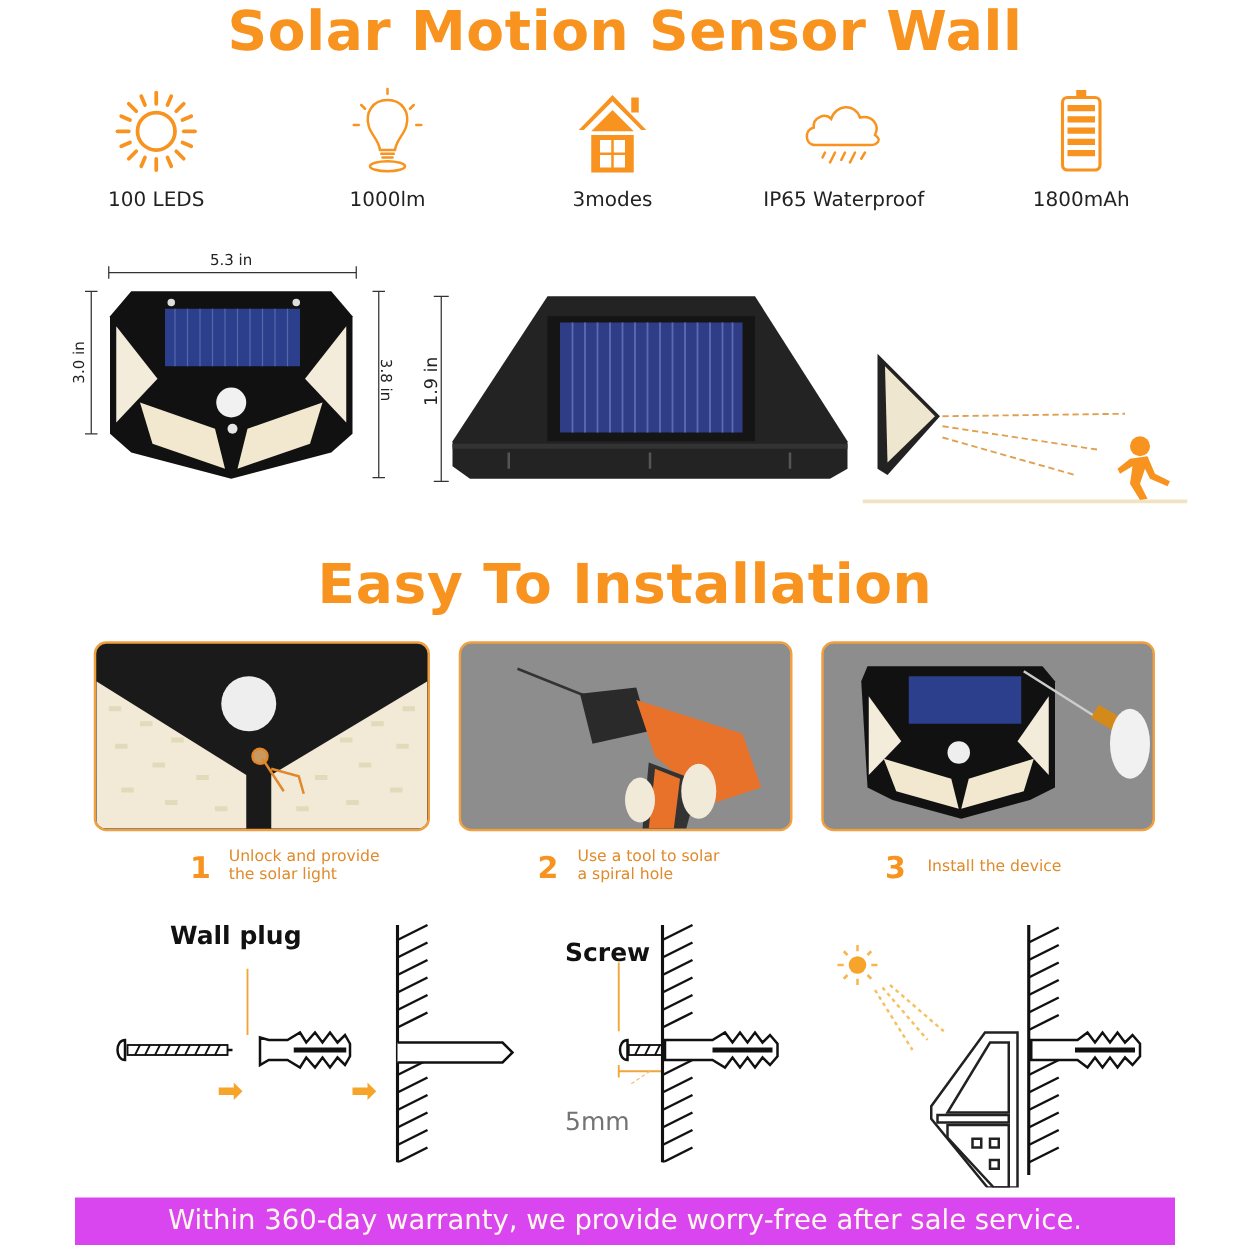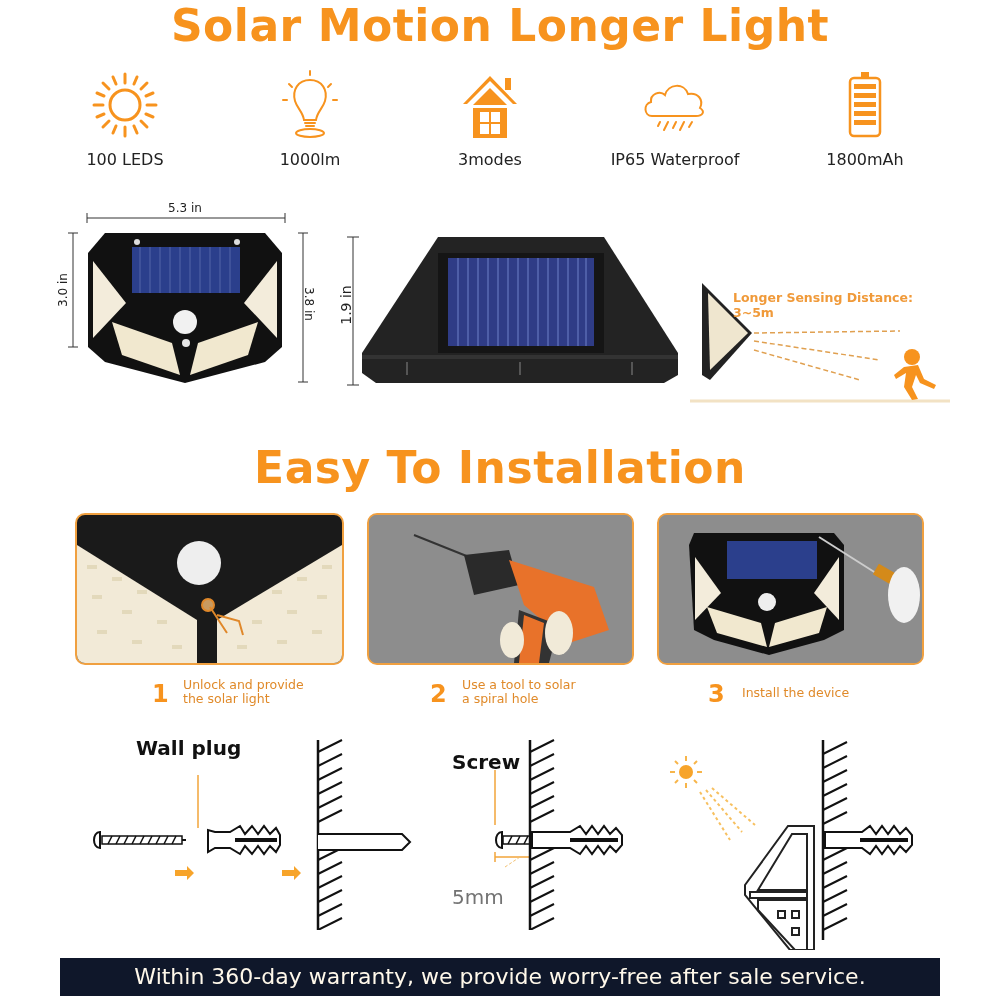--- a/index.html
+++ b/index.html
@@ -9,26 +9,26 @@
   #main-title{top:0px;font-size:44px;letter-spacing:0.5px;}
   #install-title{top:442px;font-size:44px;letter-spacing:0.5px;}
   .feat{width:170px;text-align:center;top:70px;}
   .feat svg{display:block;margin:0 auto;}
   .feat .lbl{margin-top:10px;font-size:16px;color:#222;font-family:"DejaVu Sans",sans-serif;}
   .dim-label{font-size:12px;color:#222;font-family:"DejaVu Sans",sans-serif;}
   .step-card{border:2px solid #f0a040;border-radius:10px;overflow:hidden;top:513px;height:148px;}
   .step-num{color:#f7931e;font-weight:bold;font-size:24px;font-family:"DejaVu Sans",sans-serif;}
   .step-text{color:#e08a2a;font-size:12.5px;line-height:14px;font-family:"DejaVu Sans",sans-serif;}
   .diag-label{font-size:20px;font-weight:bold;color:#111;font-family:"DejaVu Sans",sans-serif;}
-  #warranty{left:60px;top:958px;width:880px;height:38px;background:#0f172a;color:#fff8ea;font-size:22px;text-align:center;line-height:38px;font-family:"DejaVu Sans",sans-serif;}
+  #warranty{left:60px;top:958px;width:880px;height:38px;background:#d946ef;color:#fff8ea;font-size:22px;text-align:center;line-height:38px;font-family:"DejaVu Sans",sans-serif;}
 </style>
 </head>
 <body>
 
-<div id="main-title" class="abs title">Solar Motion Longer Light</div>
+<div id="main-title" class="abs title">Solar Motion Sensor Wall</div>
 
 <div class="abs feat" style="left:40px;">
   <svg width="70" height="70" viewBox="0 0 70 70">
     <g stroke="#f7931e" stroke-width="3" fill="none" stroke-linecap="round">
       <circle cx="35" cy="35" r="15"></circle>
       <line x1="35" y1="4" x2="35" y2="13"></line>
         <line x1="35" y1="57" x2="35" y2="66"></line>
       <line x1="4" y1="35" x2="13" y2="35"></line>
         <line x1="57" y1="35" x2="66" y2="35"></line>
       <line x1="13" y1="13" x2="19" y2="19"></line>
@@ -202,21 +202,20 @@
       <line x1="64" y1="66" x2="190" y2="85"></line>
       <line x1="64" y1="75" x2="170" y2="105"></line>
     </g>
     <line x1="0" y1="126" x2="260" y2="126" stroke="#f2e2c4" stroke-width="3"></line>
 
     <g fill="#f7931e">
       <circle cx="222" cy="82" r="8"></circle>
       <path d="M214 92 L228 90 L234 104 L246 110 L244 114 L230 108 L226 100 L222 112 L228 124 L222 125 L214 112 L216 98 L206 104 L204 100 Z"></path>
     </g>
   </svg>
-  <div class="abs" style="left:43px;top:15px;font-size:12.5px;font-weight:bold;color:#f09a3a;font-family:'DejaVu Sans',sans-serif;">Longer Sensing Distance: 3~5m</div>
 </div>
 
 <div id="install-title" class="abs title">Easy To Installation</div>
 
 <div class="abs step-card" style="left:75px;width:265px;background:#1a1a1a;">
   <svg width="265" height="148" viewBox="0 0 265 148">
     <polygon points="0,30 120,105 120,148 0,148" fill="#f2ead7"></polygon>
     <polygon points="265,30 140,105 140,148 265,148" fill="#f2ead7"></polygon>
     <g fill="#e3d9bb">
       <rect x="10" y="50" width="10" height="4"></rect>

